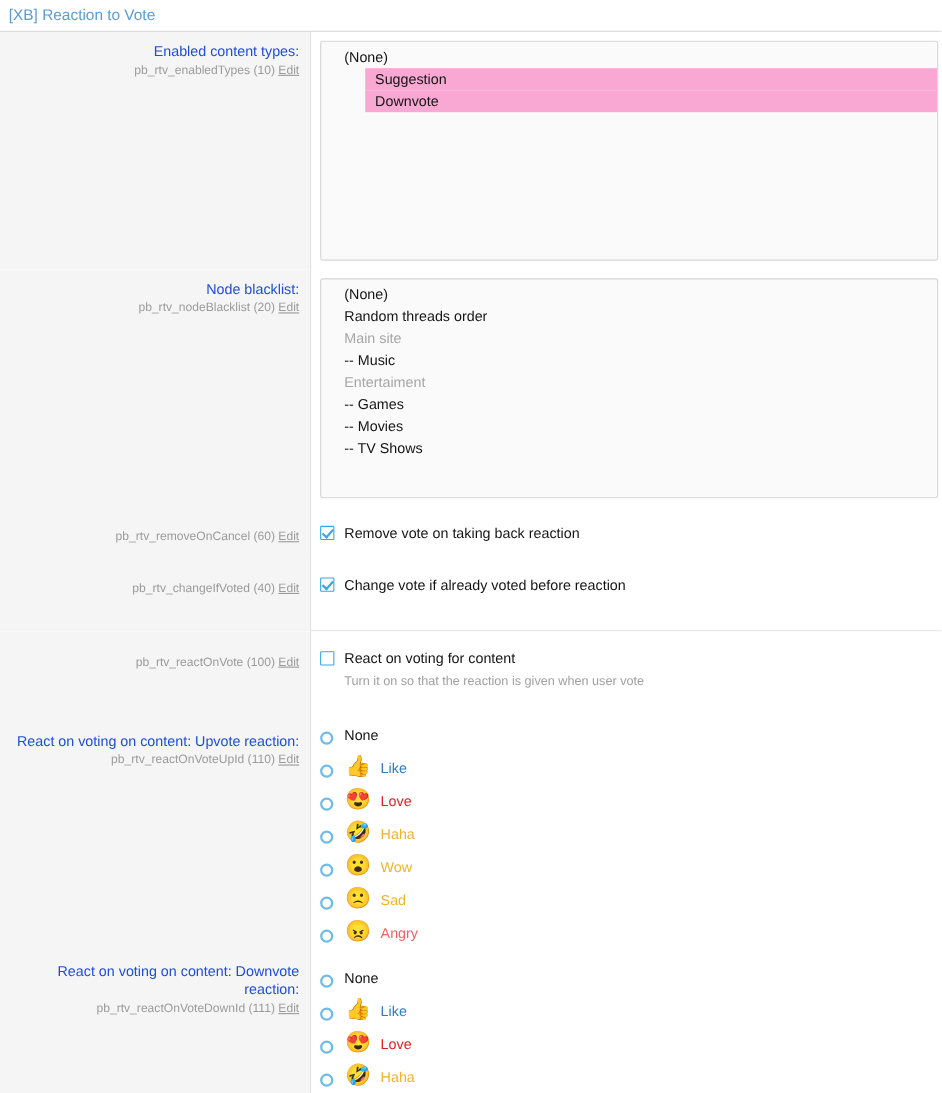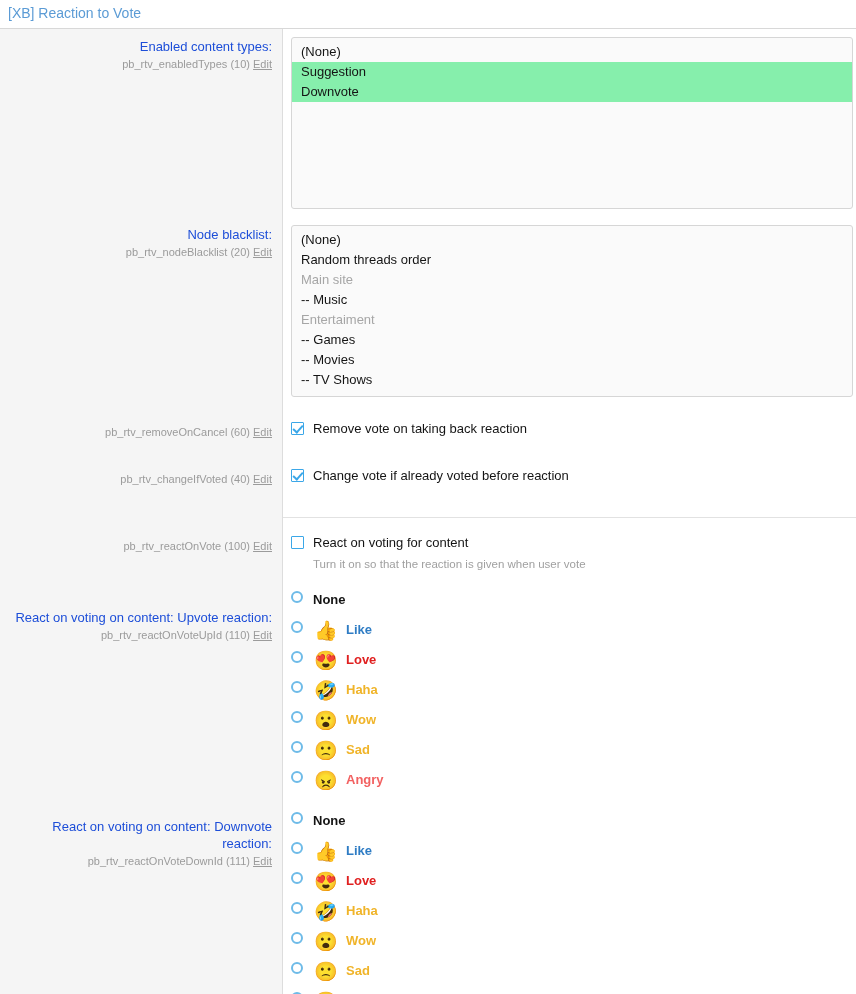--- a/index.html
+++ b/index.html
@@ -70,33 +70,34 @@
     text-decoration: underline;
     margin-top: 12px;
   }
 
   
   .listbox {
     border: 1px solid #d6d6d6;
     border-radius: 3px;
     background: #fafafa;
     width: 562px;
-    height: 172px;
-    padding: 4px 0 0 0;
+    height: 200px;
+    padding: 4px 0 0 12px;
     overflow: hidden;
   }
   .listbox .opt {
     padding: 1px 8px 1px 9px;
     font-size: 13px;
     line-height: 18px;
     color: #141414;
     white-space: nowrap;
   }
   .listbox .opt.selected {
-    background: #86efac;
+    background: #f9a8d4;
+    margin-left: 28px;
   }
   .listbox .opt.disabled {
     color: #a6a6a6;
   }
 
   
   .check-row {
     display: flex;
     align-items: flex-start;
     padding: 2px 0 0 0;
@@ -129,23 +130,22 @@
     font-size: 11.5px;
     color: #a0a0a0;
     margin: 4px 0 2px 22px;
     line-height: 16px;
   }
 
   
   .radio-list { padding-top: 1px; }
   .radio-row {
     display: flex;
-    align-items: flex-start;
+    align-items: flex-end;
     height: 30px;
-    font-weight: bold;
   }
   .rbtn {
     width: 12px; height: 12px;
     flex: 0 0 12px;
     border: 2px solid #6ebbe8;
     border-radius: 50%;
     background: #ffffff;
     margin-right: 10px;
   }
   .emoji {

